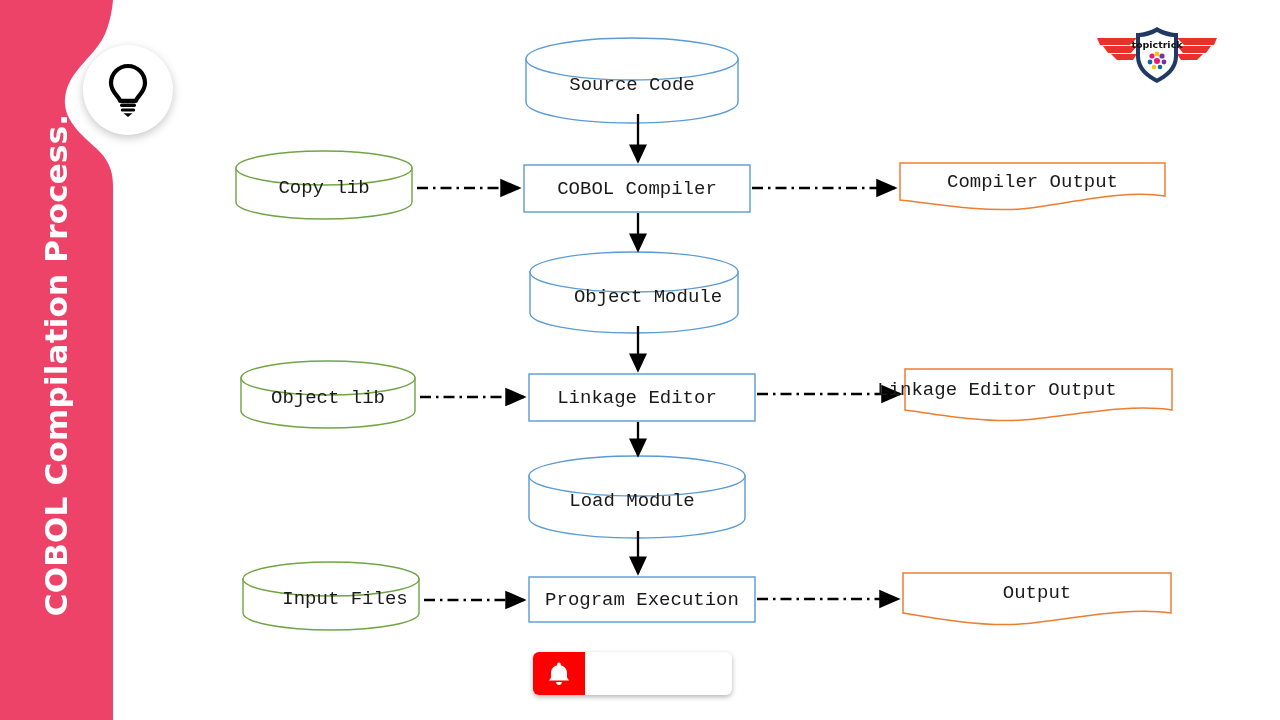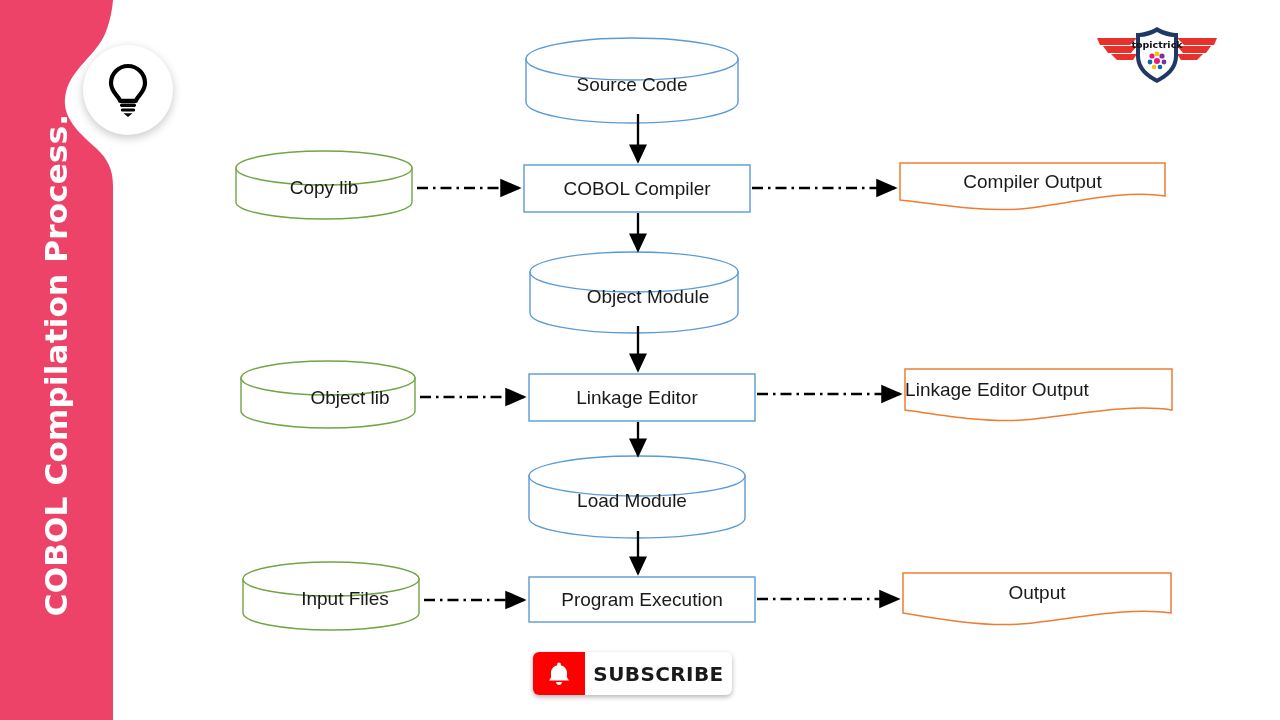--- a/index.html
+++ b/index.html
@@ -74,21 +74,21 @@
     z-index: 1;
   }
 
   .node-label {
     position: absolute;
     display: flex;
     align-items: center;
     justify-content: center;
     color: #1a1a1a;
     font-size: 19px;
-    font-family: Liberation Sans, sans-serif;
+    font-family: Liberation Mono, monospace;
     text-align: center;
     z-index: 3;
     pointer-events: none;
   }
 
   
   #subscribe-button {
     position: absolute;
     left: 533px; top: 652px;
     width: 199px; height: 43px;
@@ -290,34 +290,33 @@
 <div class="node-label" style="left:530px; top:280px; width:236px; height:34px;">Object Module</div>
 
 <div class="node-label" style="left:529px; top:374px; width:216px; height:47px;">Linkage Editor</div>
 
 <div class="node-label" style="left:528px; top:484px; width:208px; height:34px;">Load Module</div>
 
 <div class="node-label" style="left:529px; top:577px; width:226px; height:45px;">Program Execution</div>
 
 <div class="node-label" style="left:236px; top:173px; width:176px; height:30px;">Copy lib</div>
 
-<div class="node-label" style="left:241px; top:383px; width:174px; height:30px;margin-left:22px;">Object lib</div>
+<div class="node-label" style="left:241px; top:383px; width:174px; height:30px;">Object lib</div>
 
 <div class="node-label" style="left:257px; top:584px; width:176px; height:30px;">Input Files</div>
 
 <div class="node-label" style="left:900px; top:163px; width:265px; height:37px;">Compiler Output</div>
 
 <div class="node-label" style="left:855px; top:369px; width:284px; height:41px;">Linkage Editor Output</div>
 
 <div class="node-label" style="left:903px; top:573px; width:268px; height:40px;">Output</div>
 
 <div id="subscribe-button">
   <div id="subscribe-bell-box">
     <svg width="24" height="26" viewBox="0 0 24 26">
       <path d="M12 1.6 C13.0 1.6 13.8 2.4 13.8 3.4 L13.8 4.2
                C17.4 5.0 20 8.1 20 11.9 L20 16.4 L22 19.6
                L2 19.6 L4 16.4 L4 11.9 C4 8.1 6.6 5.0 10.2 4.2
                L10.2 3.4 C10.2 2.4 11.0 1.6 12 1.6 Z" fill="#ffffff"></path>
       <path d="M9.1 21.1 L14.9 21.1 C14.9 22.8 13.6 24.1 12 24.1 C10.4 24.1 9.1 22.8 9.1 21.1 Z" fill="#ffffff"></path>
     </svg>
   </div>
-  <div id="subscribe-label">SUBSCRIBE</div>
 </div>
 
 </body></html>

